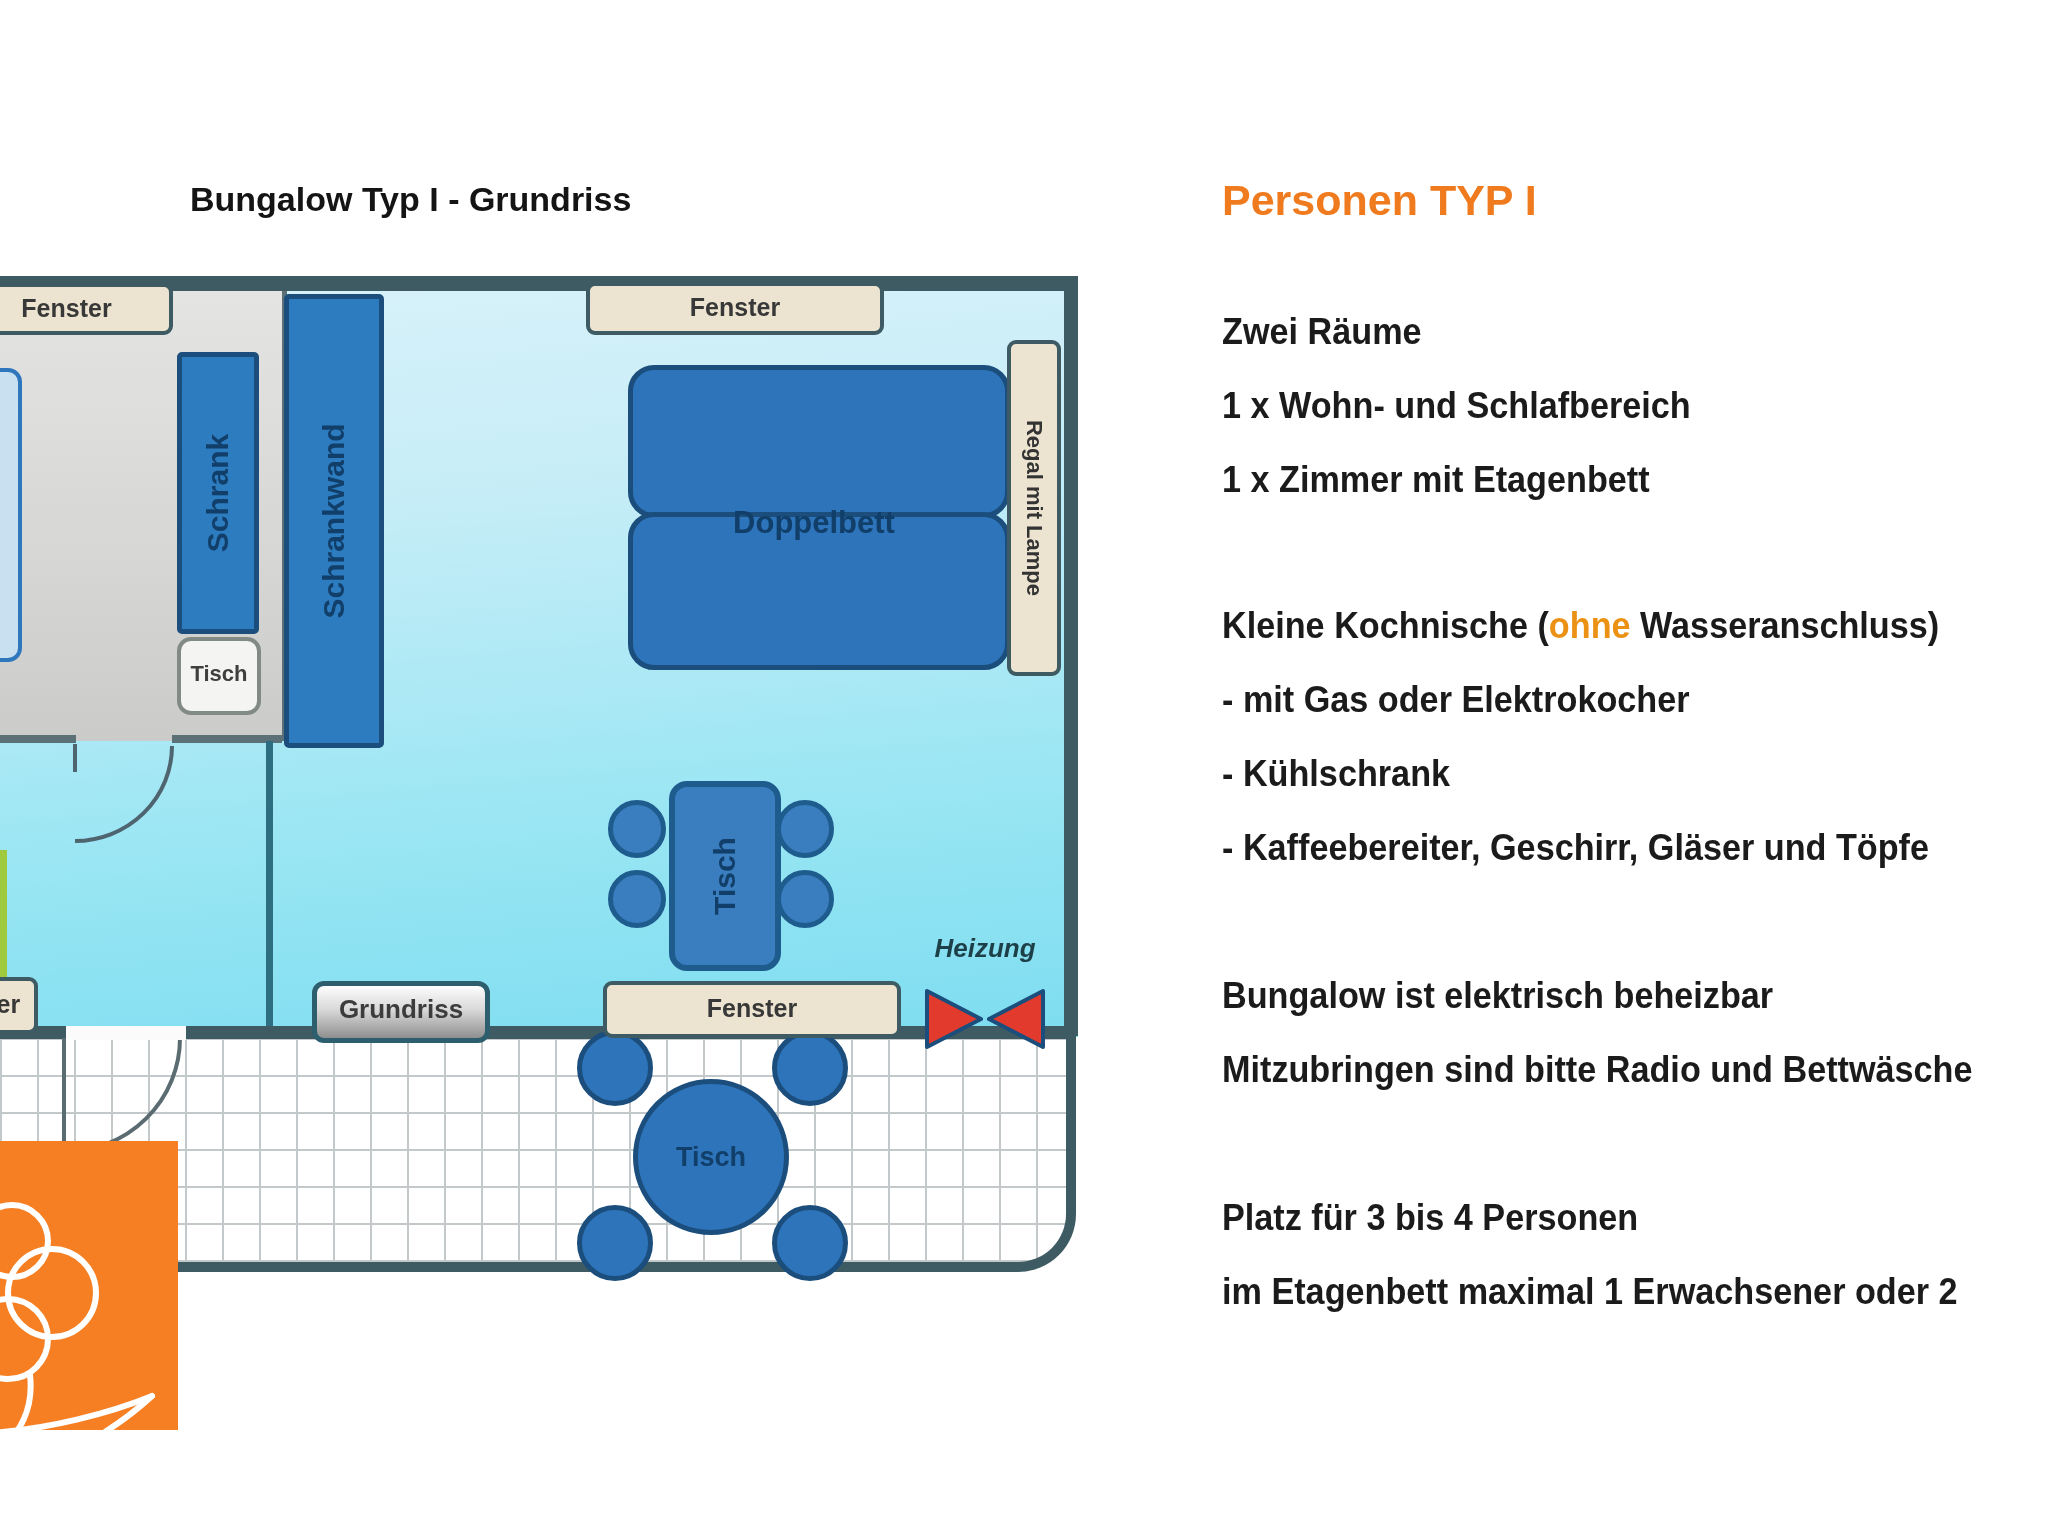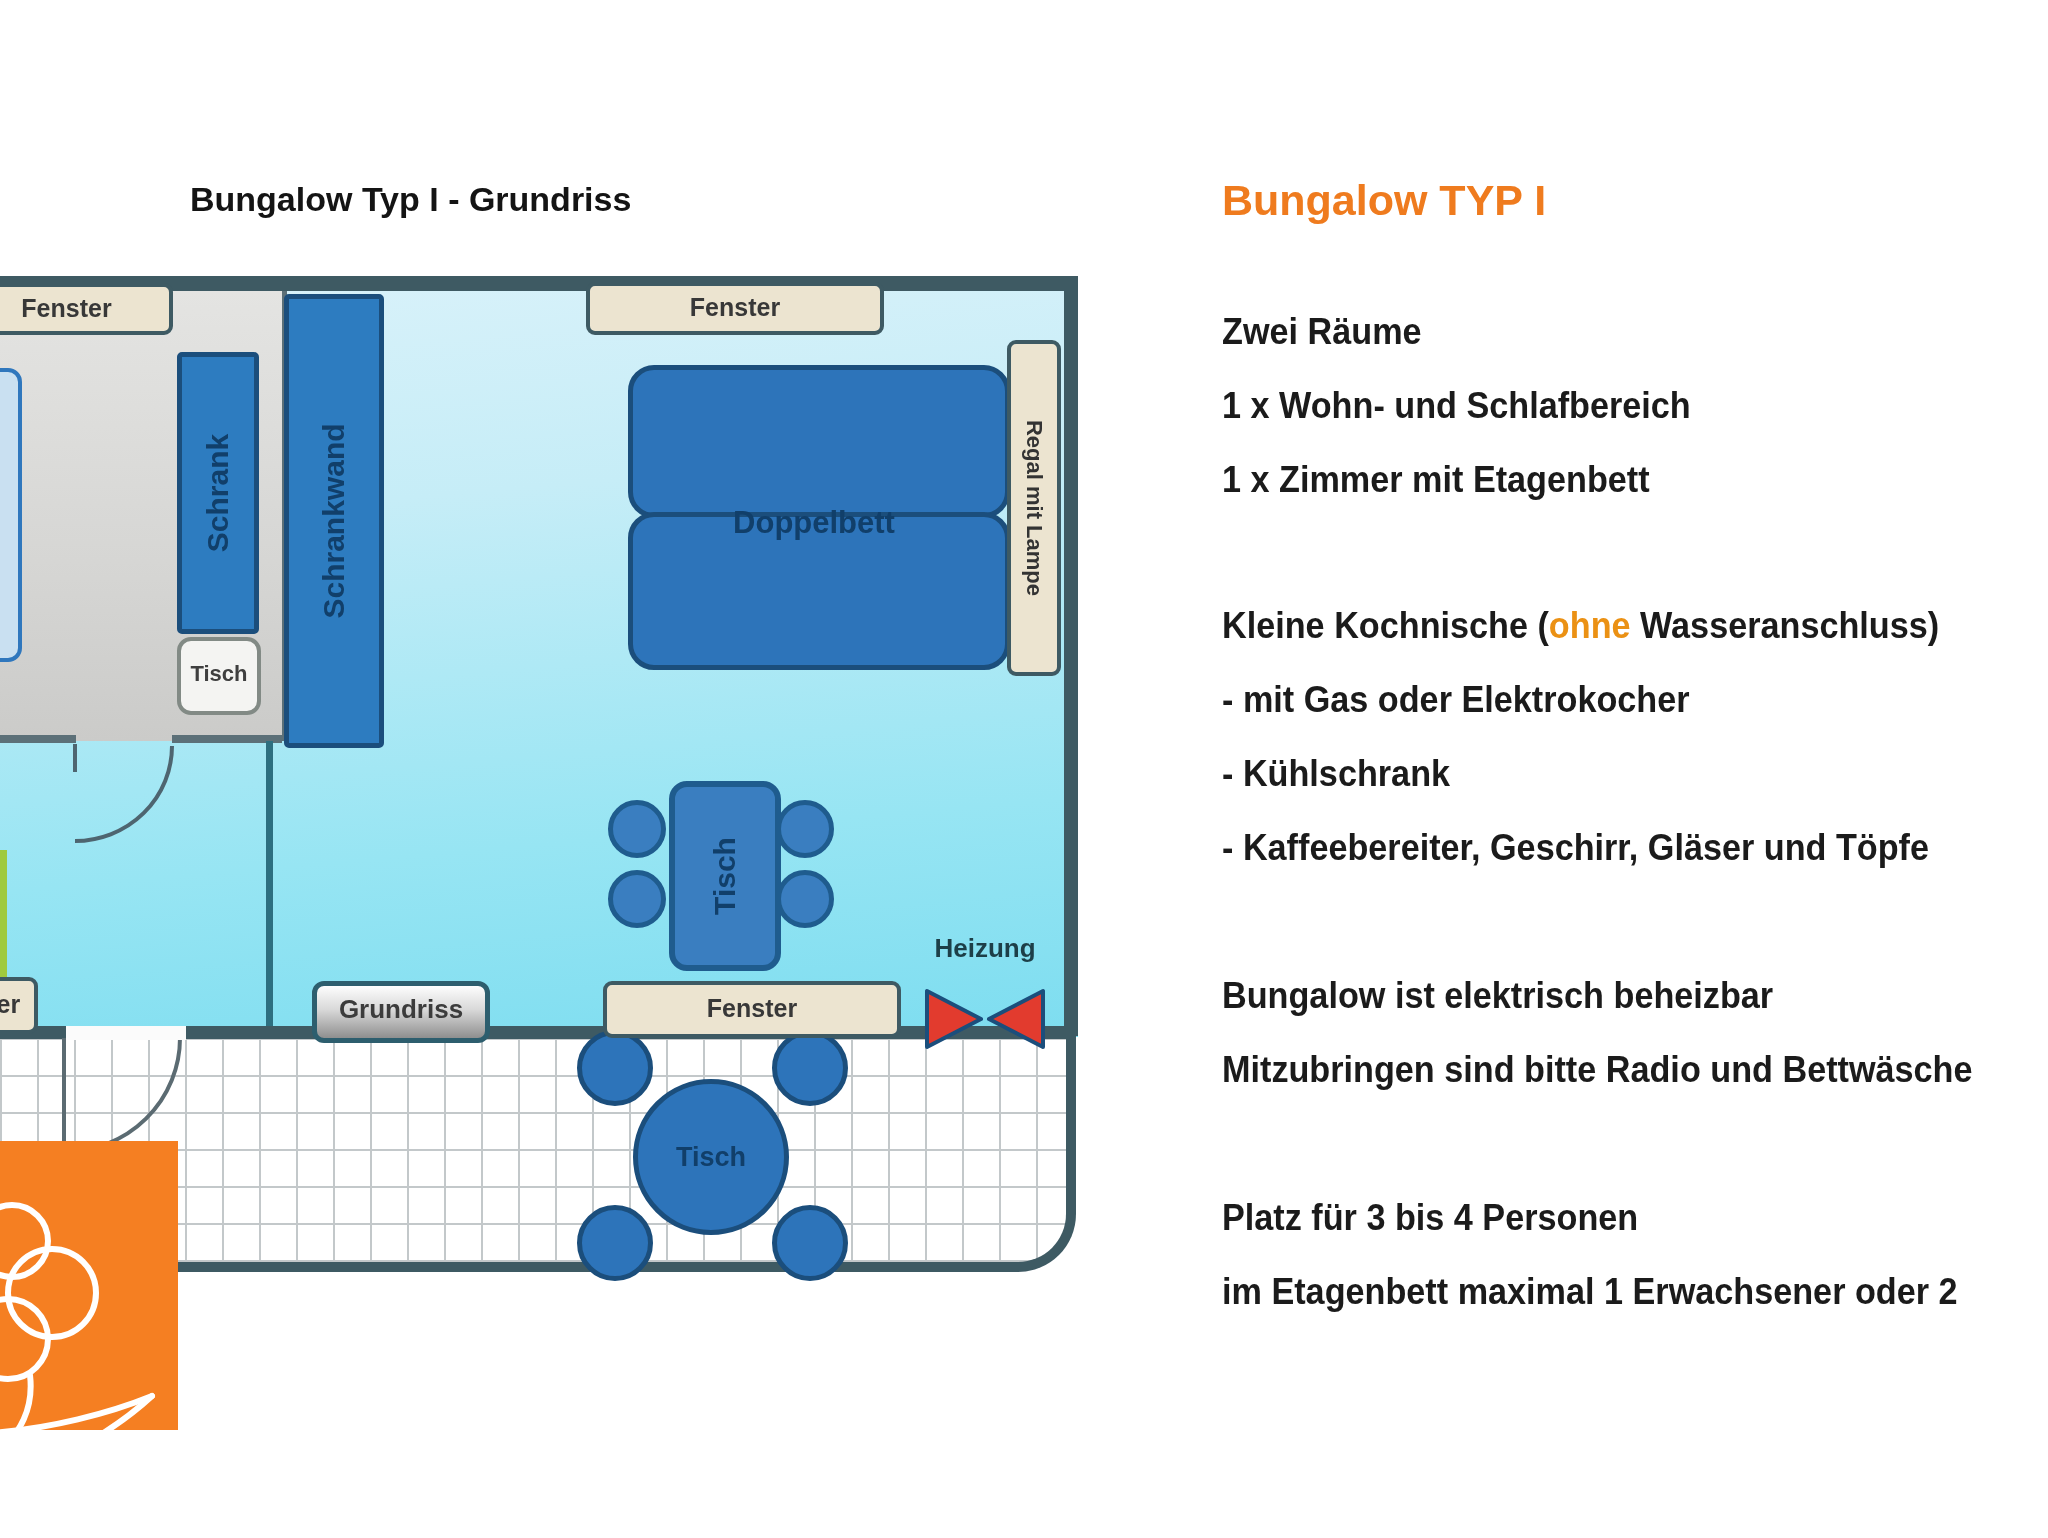--- a/index.html
+++ b/index.html
@@ -73,21 +73,21 @@
   #fenster-tl{left:-40px; top:283px; width:205px; height:44px; font-size:25px; line-height:42px;}
   #fenster-tm{left:586px; top:282px; width:290px; height:45px; font-size:25px; line-height:43px;}
   #fenster-b{left:603px; top:981px; width:290px; height:49px; font-size:25px; line-height:47px;}
   #fenster-partial{left:-88px; top:977px; width:118px; height:49px; font-size:25px; line-height:47px;}
   #regal{left:1007px; top:340px; width:46px; height:328px;}
   #garderobe{left:312px; top:981px; width:168px; height:52px;
     background:linear-gradient(180deg,#fdfdfd 0%,#d9d9d9 45%,#8f8f8f 100%);
     border:5px solid #2d5e6e; border-radius:12px; z-index:20; text-align:center;
     font-size:26px; font-weight:bold; color:#3c3c3c; line-height:46px;}
   #heizung-label{left:922px; top:933px; width:126px; text-align:center; z-index:20;
-    font-size:26px; font-weight:bold; color:#1d3f48;}
+    font-size:26px; font-weight:bold; color:#1d3f48;font-style:italic;}
   .vtext{position:absolute; left:50%; top:50%; transform:translate(-50%,-50%) rotate(-90deg);
     white-space:nowrap; font-weight:bold; color:#113f6a;}
   .vtext-cw{position:absolute; left:50%; top:50%; transform:translate(-50%,-50%) rotate(90deg);
     white-space:nowrap; font-weight:bold; color:#333333;}
   #schrank .vtext, #schrankwand .vtext{font-size:30px;}
   #tisch-table .vtext{font-size:30px;}
   #regal .vtext-cw{font-size:22px; font-weight:bold;}
   #overlay-svg{left:0; top:0; z-index:25; pointer-events:none;}
   
   #logo-square{left:0; top:1141px; width:178px; height:397px; background:#f57f22;
@@ -177,21 +177,21 @@
     <svg width="178" height="397" viewBox="0 0 178 397" fill="none" stroke="#ffffff" stroke-width="6" stroke-linecap="round">
       <circle cx="12" cy="100" r="36"></circle>
       <circle cx="52" cy="152" r="44"></circle>
       <circle cx="8" cy="198" r="40"></circle>
       <path d="M 30,234 C 34,268 20,292 -2,312"></path>
       <path d="M -10,292 C 50,288 110,272 152,255"></path>
       <path d="M -25,345 C 35,334 105,298 152,255"></path>
     </svg>
   </div>
 
-  <div class="abs" id="info-heading">Bungalow TYP I</div>
+  <div class="abs" id="info-heading">Personen TYP I</div>
 
   <div class="abs info-line" id="line-zwei">Zwei Räume</div>
   <div class="abs info-line" id="line-wohn">1 x Wohn- und Schlafbereich</div>
   <div class="abs info-line" id="line-zimmer">1 x Zimmer mit Etagenbett</div>
 
   <div class="abs info-line" id="line-koch"><span>Kleine Kochnische (</span><span class="hl">ohne</span><span> Wasseranschluss)</span></div>
   <div class="abs info-line" id="line-gas">- mit Gas oder Elektrokocher</div>
   <div class="abs info-line" id="line-kuehl">- Kühlschrank</div>
   <div class="abs info-line" id="line-kaffee">- Kaffeebereiter, Geschirr, Gläser  und Töpfe</div>
 

